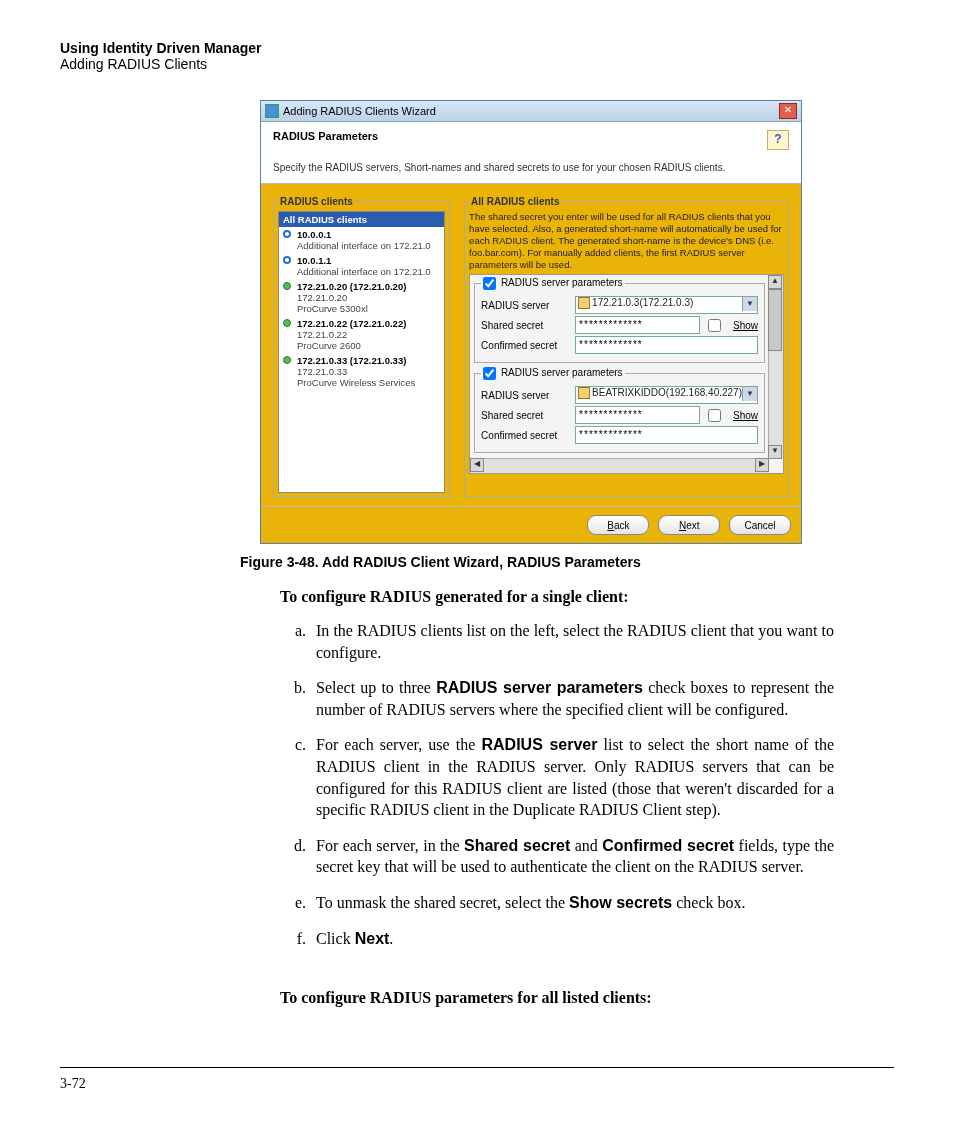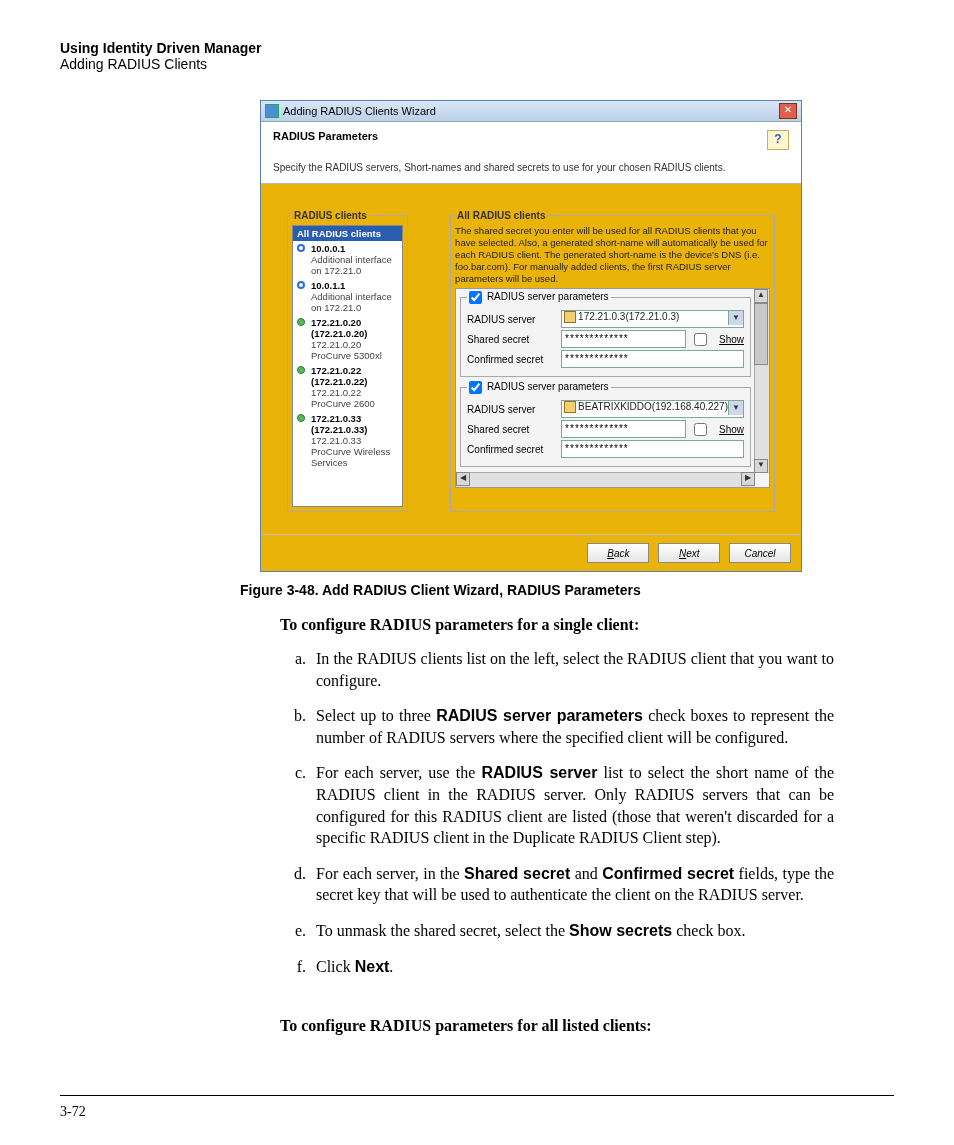--- a/index.html
+++ b/index.html
@@ -42,21 +42,21 @@
     display:flex; align-items:flex-start;
   }
   .wiz-head-left { flex:1; }
   .wiz-head .title { font-weight:bold; font-size:11px; margin-bottom:20px; }
   .wiz-head .desc { font-size:10px; color:#333; }
   .help-btn { width:20px; height:18px; border:1px solid #c8b060; background:#fff6d0; color:#3060c0; font-weight:bold; text-align:center; line-height:16px; font-size:12px; }
 
   .wiz-body { display:flex; padding:8px 8px 4px 8px; gap:6px; }
 
   fieldset.panel {
-    border:1px solid #aaa; margin:18px; padding:4px 4px 4px 4px;
+    border:1px solid #aaa; margin:4px; padding:4px 4px 4px 4px;
     font-size:10px;
   }
   fieldset.panel > legend { font-size:10px; padding:0 2px; font-weight:bold; color:#333; }
 
   .clients-panel { width:170px; }
   .clients-list { background:#fff; border:1px solid #888; height:280px; overflow:hidden; font-size:9.5px; }
   .clients-list .sel { background:#2a5db0; color:#fff; font-weight:bold; padding:2px 4px; }
   .clients-list .item { padding:2px 4px 2px 18px; position:relative; }
   .clients-list .item .dot { position:absolute; left:4px; top:3px; width:8px; height:8px; border-radius:50%; }
   .dot.info { background:#fff; border:2px solid #2a6fd6; box-sizing:border-box; }
@@ -92,21 +92,21 @@
   .txt { flex:1; border:1px solid #7a9; background:#fff; height:16px; font-size:10px; padding:0 3px; line-height:16px; letter-spacing:1px; }
   .chk-show { display:flex; align-items:center; gap:12px; font-size:10px; margin-left:4px;text-decoration:underline; }
   .chk-show input{ margin:0; }
 
   .wiz-footer {
     border-top:1px solid #bbb; padding:8px 10px; text-align:right;
   }
   .wiz-footer button {
     font-family: Tahoma, Arial, sans-serif; font-size:10px;
     min-width:62px; height:20px; margin-left:6px;
-    background:linear-gradient(#fff,#e4e4e4); border:1px solid #888; border-radius:0; cursor:pointer;font-style:italic;
+    background:linear-gradient(#fff,#e4e4e4); border:1px solid #888; border-radius:9px; cursor:pointer;
   }
   .wiz-footer button .ul { text-decoration:underline; }
 
   
   .figcap { font-family: Arial, Helvetica, sans-serif; font-weight:bold; font-size:14px; margin:8px 0 18px 180px; }
   .section-intro { font-weight:bold; margin:0 0 14px 220px; font-size:16px; }
   ol.steps { list-style:lower-alpha; margin:0 60px 0 250px; padding:0; }
   ol.steps > li { margin-bottom:14px; line-height:1.35; padding-left:6px; font-size:16px; text-align:justify; }
   .bs { font-family: Arial, Helvetica, sans-serif; font-weight:bold; }
 
@@ -250,21 +250,21 @@
 
   <div class="wiz-footer">
     <button><span class="ul">B</span><span>ack</span></button>
     <button><span class="ul">N</span><span>ext</span></button>
     <button>Cancel</button>
   </div>
 </div>
 
 <div class="figcap">Figure 3-48. Add RADIUS Client Wizard, RADIUS Parameters</div>
 
-<div class="section-intro">To configure RADIUS parameters for a single client:</div>
+<div class="section-intro">To configure RADIUS generated for a single client:</div>
 
 <ol class="steps">
   <li>In the RADIUS clients list on the left, select the RADIUS client that you want to configure.</li>
   <li>
     <span>Select up to three </span><span class="bs">RADIUS server parameters</span><span> check boxes to represent the number of RADIUS servers where the specified client will be configured.</span>
   </li>
   <li>
     <span>For each server, use the </span><span class="bs">RADIUS server</span><span> list to select the short name of the RADIUS client in the RADIUS server. Only RADIUS servers that can be configured for this RADIUS client are listed (those that weren't discarded for a specific RADIUS client in the Duplicate RADIUS Client step).</span>
   </li>
   <li>

